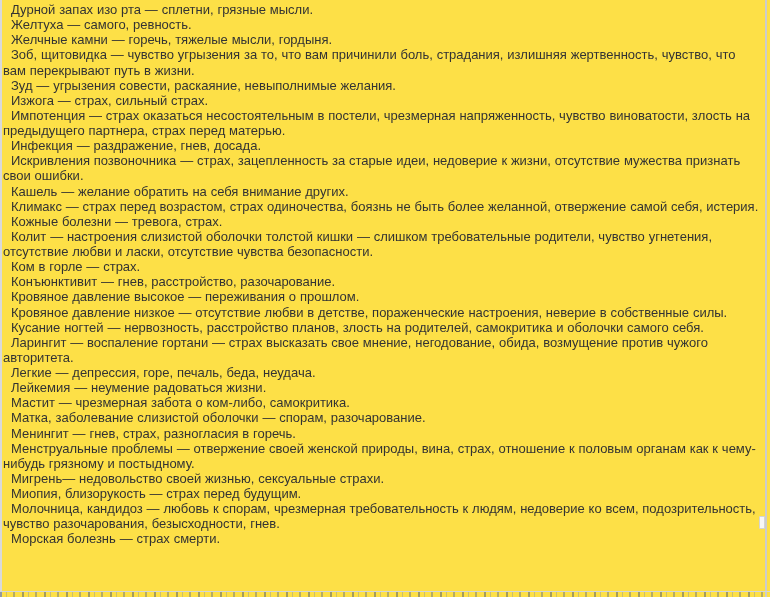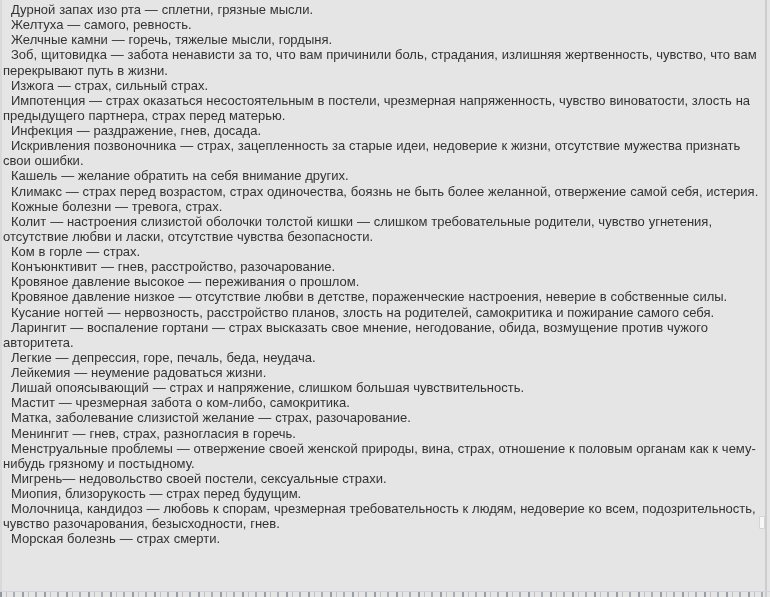--- a/index.html
+++ b/index.html
@@ -10,21 +10,21 @@
   body {
     width: 770px;
     height: 597px;
     overflow: hidden;
     position: relative;
     font-family: "Liberation Sans", sans-serif;
   }
   .page {
     position: absolute;
     inset: 0;
-    background: #e5e5e5;
+    background: #fde047;
   }
   .left-border {
     position: absolute;
     left: 0; top: 0;
     width: 2px; height: 597px;
     background: #d9d9d9;
   }
   .right-border {
     position: absolute;
     left: 765px; top: 0;
@@ -76,43 +76,43 @@
 </style>
 </head>
 <body>
 
 <div class="page">
   <div class="left-border"></div>
   <div class="text-area" id="entries">
       <p>Дурной запах изо рта — сплетни, грязные мысли.</p>
       <p>Желтуха — самого, ревность.</p>
       <p>Желчные камни — горечь, тяжелые мысли, гордыня.</p>
-      <p>Зоб, щитовидка — забота ненависти за то, что вам причинили боль, страдания, излишняя жертвенность, чувство, что вам перекрывают путь в жизни.</p>
+      <p>Зоб, щитовидка — чувство угрызения за то, что вам причинили боль, страдания, излишняя жертвенность, чувство, что вам перекрывают путь в жизни.</p>
+      <p>Зуд — угрызения совести, раскаяние, невыполнимые желания.</p>
       <p>Изжога — страх, сильный страх.</p>
       <p>Импотенция — страх оказаться несостоятельным в постели, чрезмерная напряженность, чувство виноватости, злость на предыдущего партнера, страх перед матерью.</p>
       <p>Инфекция — раздражение, гнев, досада.</p>
       <p>Искривления позвоночника — страх, зацепленность за старые идеи, недоверие к жизни, отсутствие мужества признать свои ошибки.</p>
       <p>Кашель — желание обратить на себя внимание других.</p>
       <p>Климакс — страх перед возрастом, страх одиночества, боязнь не быть более желанной, отвержение самой себя, истерия.</p>
       <p>Кожные болезни — тревога, страх.</p>
       <p>Колит — настроения слизистой оболочки толстой кишки — слишком требовательные родители, чувство угнетения, отсутствие любви и ласки, отсутствие чувства безопасности.</p>
       <p>Ком в горле — страх.</p>
       <p>Конъюнктивит — гнев, расстройство, разочарование.</p>
       <p>Кровяное давление высокое — переживания о прошлом.</p>
       <p>Кровяное давление низкое — отсутствие любви в детстве, пораженческие настроения, неверие в собственные силы.</p>
-      <p>Кусание ногтей — нервозность, расстройство планов, злость на родителей, самокритика и пожирание самого себя.</p>
+      <p>Кусание ногтей — нервозность, расстройство планов, злость на родителей, самокритика и оболочки самого себя.</p>
       <p>Ларингит — воспаление гортани — страх высказать свое мнение, негодование, обида, возмущение против чужого авторитета.</p>
       <p>Легкие — депрессия, горе, печаль, беда, неудача.</p>
       <p>Лейкемия — неумение радоваться жизни.</p>
-      <p>Лишай опоясывающий — страх и напряжение, слишком большая чувствительность.</p>
       <p>Мастит — чрезмерная забота о ком-либо, самокритика.</p>
-      <p>Матка, заболевание слизистой желание — страх, разочарование.</p>
+      <p>Матка, заболевание слизистой оболочки — спорам, разочарование.</p>
       <p>Менингит — гнев, страх, разногласия в горечь.</p>
       <p>Менструальные проблемы — отвержение своей женской природы, вина, страх, отношение к половым органам как к чему-нибудь грязному и постыдному.</p>
-      <p>Мигрень— недовольство своей постели, сексуальные страхи.</p>
+      <p>Мигрень— недовольство своей жизнью, сексуальные страхи.</p>
       <p>Миопия, близорукость — страх перед будущим.</p>
       <p>Молочница, кандидоз — любовь к спорам, чрезмерная требовательность к людям, недоверие ко всем, подозрительность, чувство разочарования, безысходности, гнев.</p>
       <p>Морская болезнь — страх смерти.</p>
     </div>
   <div class="right-border"></div>
   <div class="scroll-notch"></div>
   <div class="cutoff"></div>
 </div>
 
 </body></html>

